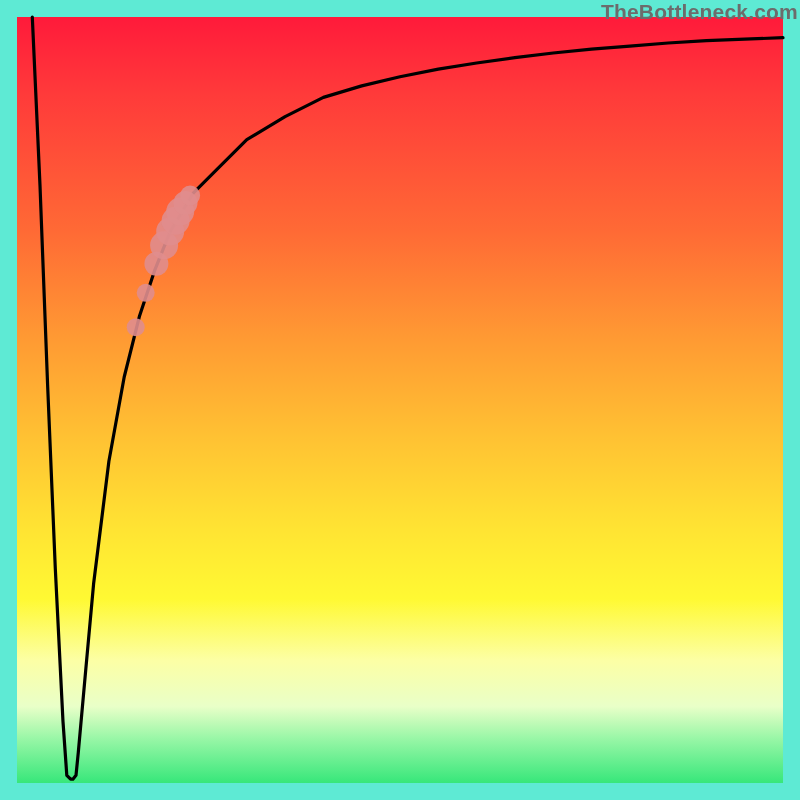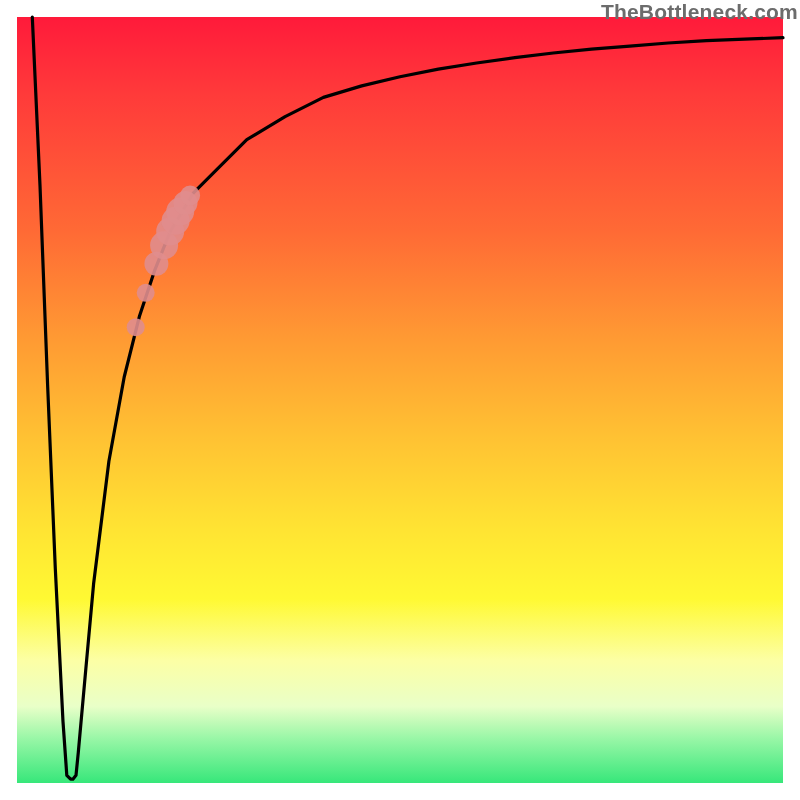--- a/index.html
+++ b/index.html
@@ -7,21 +7,21 @@
     padding: 0;
     width: 800px;
     height: 800px;
     background: #000;
     overflow: hidden;
   }
   .frame {
     position: relative;
     width: 800px;
     height: 800px;
-    background: #ffffff;
+    background: #5eead4;
   }
   .plot-area {
     position: absolute;
     left: 17px;
     top: 17px;
     width: 766px;
     height: 766px;
     
     background: linear-gradient(
       to bottom,

